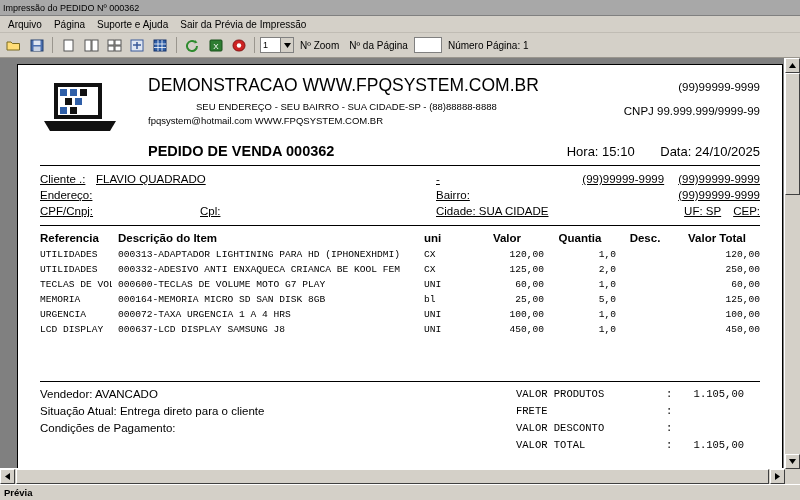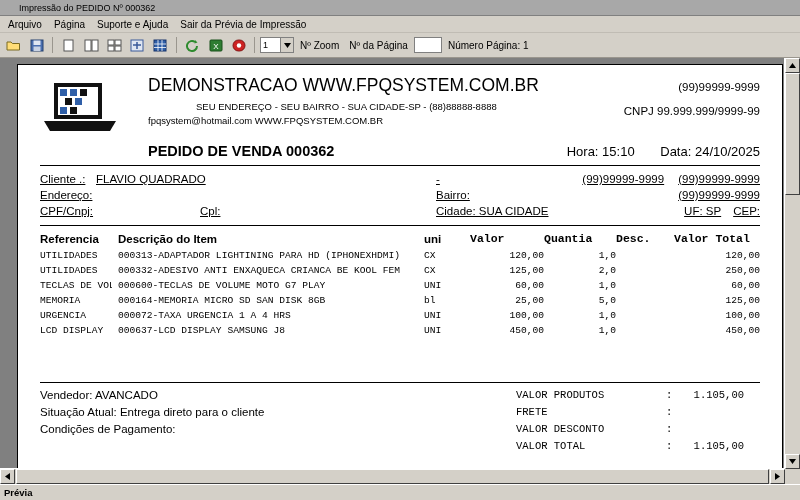--- a/index.html
+++ b/index.html
@@ -16,21 +16,21 @@
     box-sizing: border-box;
   }
   
   .titlebar {
     height: 15px;
     background: linear-gradient(to bottom, #9a9a9a, #808080);
     background: #a8a8a8;
     color: #000;
     font-size: 9px;
     display: flex; align-items: center;
-    padding-left: 19px;
+    padding-left: 3px;
     border-bottom: 1px solid #808080;
   }
   
   .menubar {
     height: 16px;
     display: flex; align-items: center;
     font-size: 10px;
     background: #d4d0c8;
     padding-left: 2px;
     border-bottom: 1px solid #c0bcb4;
@@ -133,21 +133,21 @@
     font-size: 9.6px; font-family: "Liberation Mono", monospace;
     padding: 2px 0; white-space: nowrap;
   }
   .col-ref { width: 78px; }
   .col-desc { }
   .col-uni { width: 46px; }
   .col-valor { width: 74px; text-align: right; }
   .col-qtd  { width: 72px; text-align: right; }
   .col-desc2 { width: 58px; text-align: right; }
   .col-total { width: 86px; text-align: right; }
-  th.col-valor, th.col-qtd, th.col-desc2, th.col-total { text-align: left; font-family: Liberation Mono, monospace; }
+  th.col-valor, th.col-qtd, th.col-desc2, th.col-total { text-align: center; }
   th.col-uni { text-align: left; }
   .ref-clip { display:block; width:72px; overflow:hidden; }
   
   .footer-rule { border-top: 1px solid #000; margin-top: 44px; }
   .footer { display: flex; margin-top: 4px; font-size: 11.5px; }
   .footer-left { line-height: 17px; }
   .footer-right {
     margin-left: auto; font-family: "Liberation Mono", monospace;
     font-size: 10.5px; line-height: 17px; padding-right: 16px;
   }

